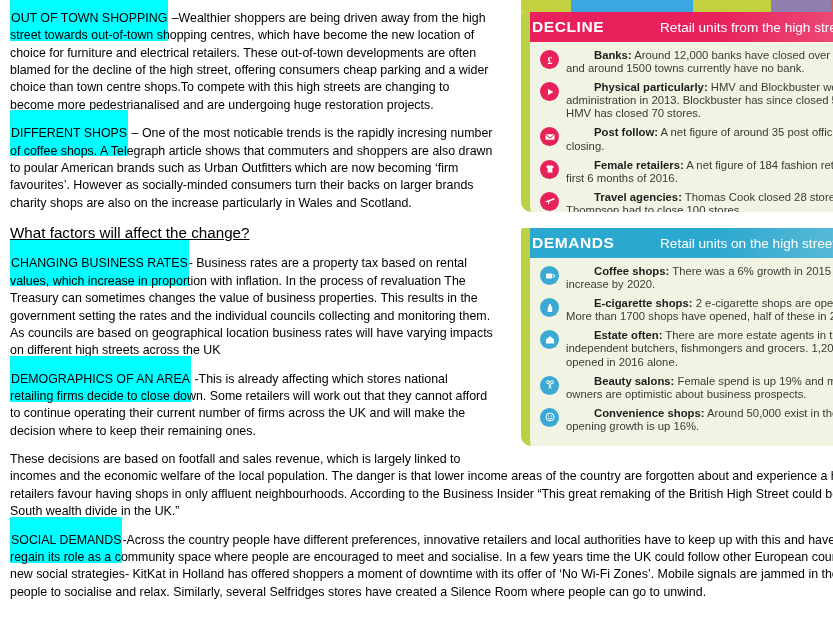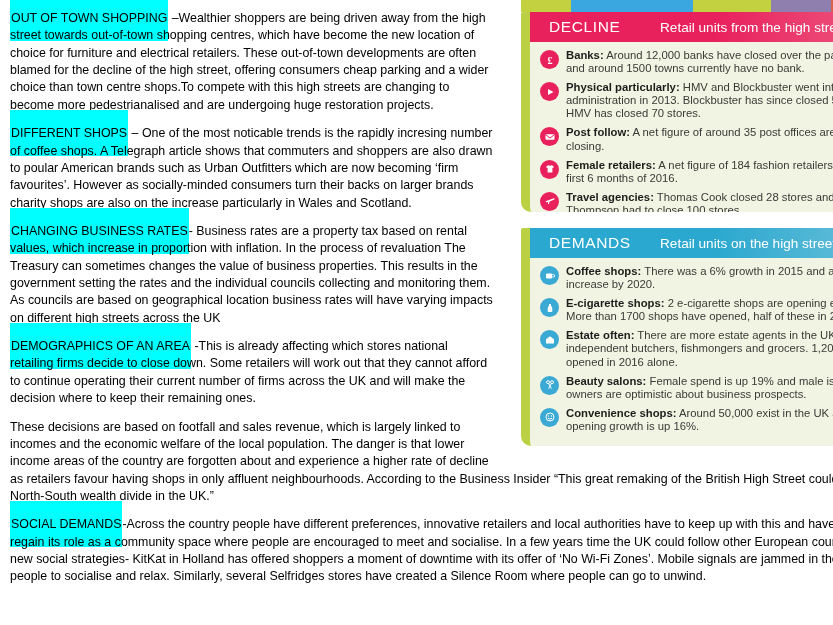--- a/index.html
+++ b/index.html
@@ -107,24 +107,24 @@
     height: 30px;
     display: flex;
     align-items: center;
     position: relative;
   }
   .panel.decline .panel-head { background: linear-gradient(to right,#e8215c 0%, #e8215c 45%, #ef6b8d 100%); }
   .panel.growth  .panel-head { background: linear-gradient(to right,#2ba8cf 0%, #2ba8cf 45%, #7fc8dd 100%); }
 
   .panel-head .tag {
     color: #ffffff;
-    font-weight: normal;
+    font-weight: bold;
     font-size: 15.5px;
     letter-spacing: 0.6px;
-    padding-left: 19px;
+    padding-left: 2px;
     width: 108px;
     box-sizing: border-box;
     position: relative;
     z-index: 2;
   }
   .panel.decline .tag-bg,
   .panel.growth  .tag-bg {
     position: absolute;
     left: 0; top: 0;
     width: 128px; height: 100%;
@@ -166,37 +166,38 @@
   .panel.decline .pl-icon { background: #e8215c; }
   .panel.growth  .pl-icon { background: #3aa9d4; }
   .pl-icon svg { display: block; }
 
   .pl-text {
     font-size: 11.3px;
     line-height: 1.16;
     color: #3a3a36;
     white-space: nowrap;
   }
-  .pl-text b { color: #1d1d1b; }
+  .pl-text b { color: #1d1d1b; margin-left: 28px; }
   .pl-line2 { display: block; }
   .pl-line3 { display: block; }
 </style>
 </head>
 <body>
 
 <div class="page">
 
   <div class="doc-body">
 
     <div class="infographic-float"></div>
 
     <p class="para"><span class="hl">OUT OF TOWN SHOPPING</span><span> –Wealthier shoppers are being driven away from the high street towards out-of-town shopping centres, which have become the new location of choice for furniture and electrical retailers. These out-of-town developments are often blamed for the decline of the high street, offering consumers cheap parking and a wider choice than town centre shops.To compete with this high streets are changing to become more pedestrianalised and are undergoing huge restoration projects.</span></p>
 
     <p class="para"><span class="hl">DIFFERENT SHOPS</span><span> – One of the most noticable trends is the rapidly incresing number of coffee shops. A Telegraph article shows that commuters and shoppers are also drawn to poular American brands such as Urban Outfitters which are now becoming ‘firm favourites’. However as socially-minded consumers turn their backs on larger brands charity shops are also on the increase particularly in Wales and Scotland.</span></p>
 
+    <h2 class="section-heading">What factors will affect the change?</h2>
 
     <p class="para"><span class="hl">CHANGING BUSINESS RATES</span><span>- Business rates are a property tax based on rental values, which increase in proportion with inflation. In the process of revaluation The Treasury can sometimes changes the value of business properties. This results in the government setting the rates and the individual councils collecting and monitoring them. As councils are based on geographical location business rates will have varying impacts on different high streets across the UK</span></p>
 
     <p class="para"><span class="hl">DEMOGRAPHICS OF AN AREA</span><span> -This is already affecting which stores national retailing firms decide to close down. Some retailers will work out that they cannot afford to continue operating their current number of firms across the UK and will make the decision where to keep their remaining ones.</span></p>
 
     <p class="para full"><span>These decisions are based on footfall and sales revenue, which is largely linked to incomes and the economic welfare of the local population. The danger is that lower income areas of the country are forgotten about and experience a higher rate of decline as retailers favour having shops in only affluent neighbourhoods. According to the Business Insider “This great remaking of the British High Street could become the story of North-South wealth divide in the UK.”</span></p>
 
     <p class="para full"><span class="hl">SOCIAL DEMANDS</span><span>-Across the country people have different preferences, innovative retailers and local authorities have to keep up with this and have to help the high street regain its role as a community space where people are encouraged to meet and socialise. In a few years time the UK could follow other European countries who have adopted new social strategies- KitKat in Holland has offered shoppers a moment of downtime with its offer of ‘No Wi-Fi Zones’. Mobile signals are jammed in the specified zones allowing people to socialise and relax. Similarly, several Selfridges stores have created a Silence Room where people can go to unwind.</span></p>
 
   </div>

